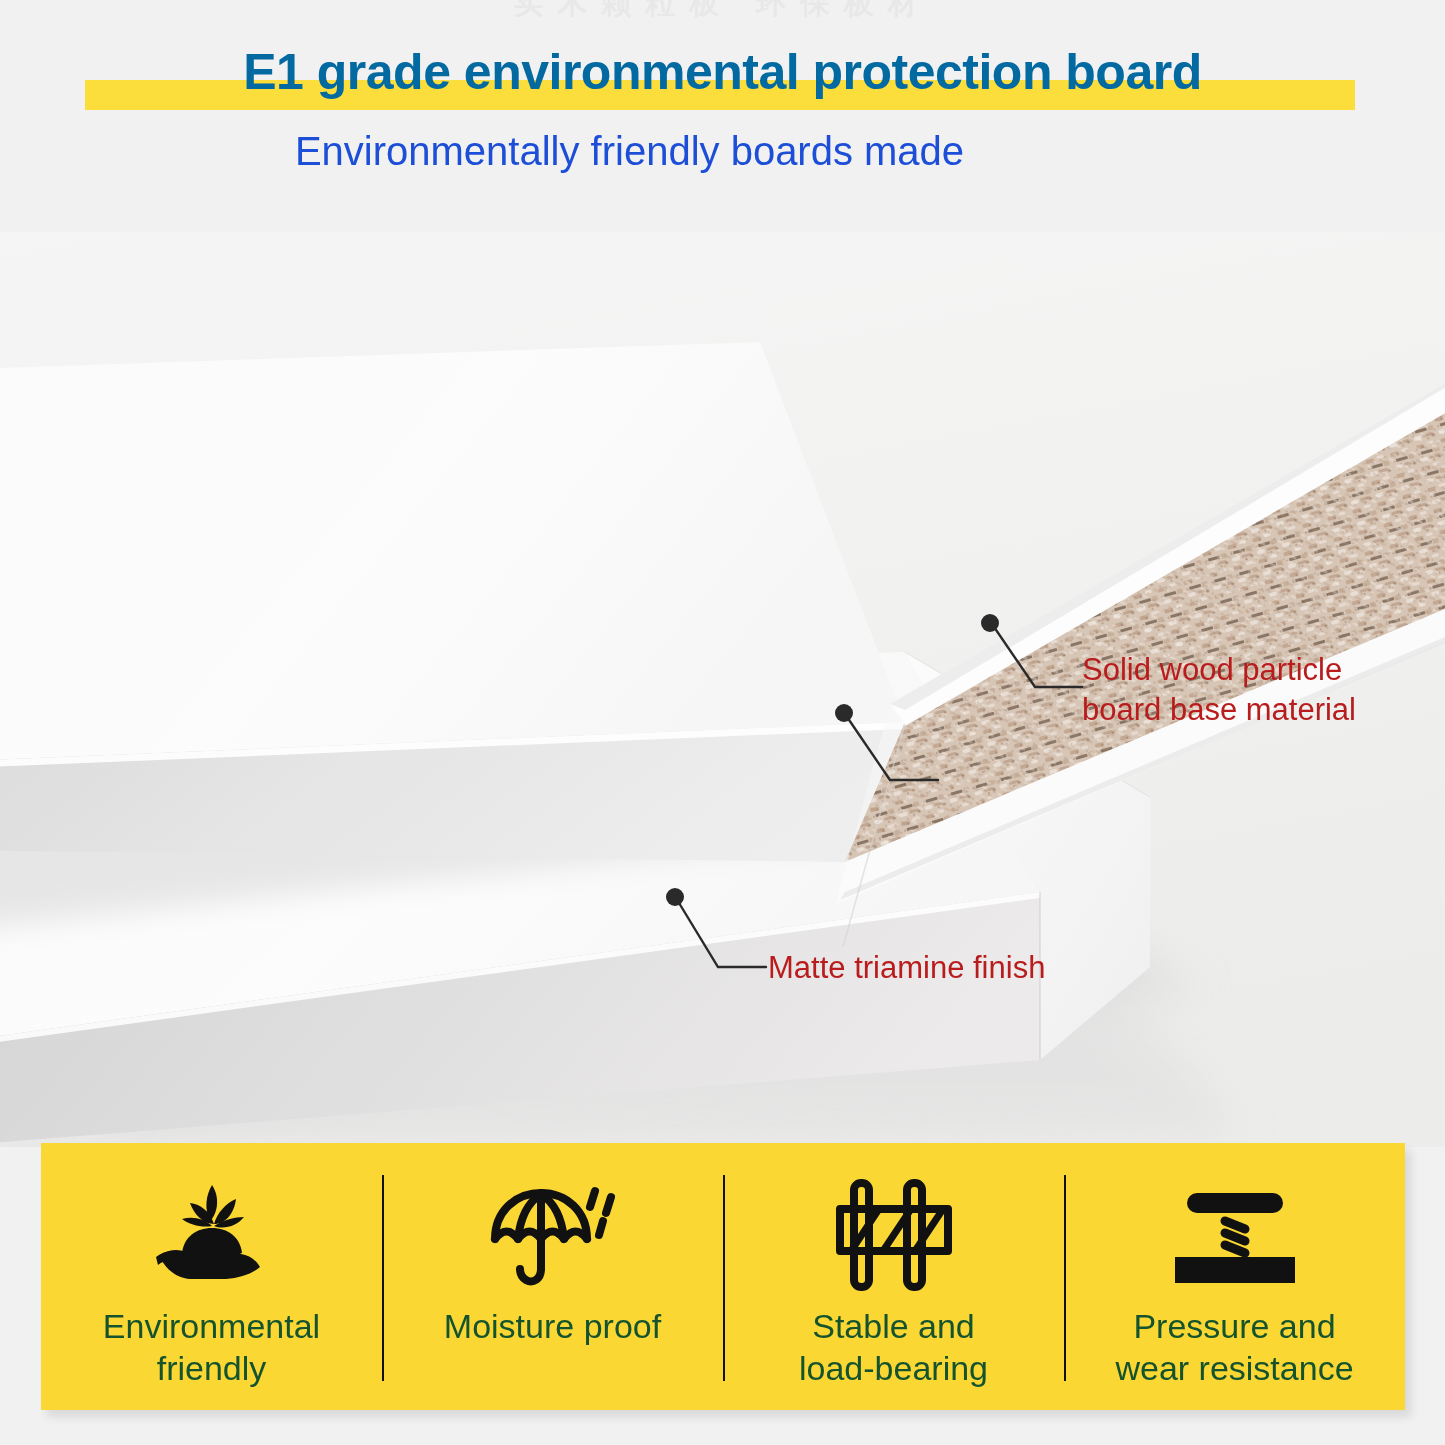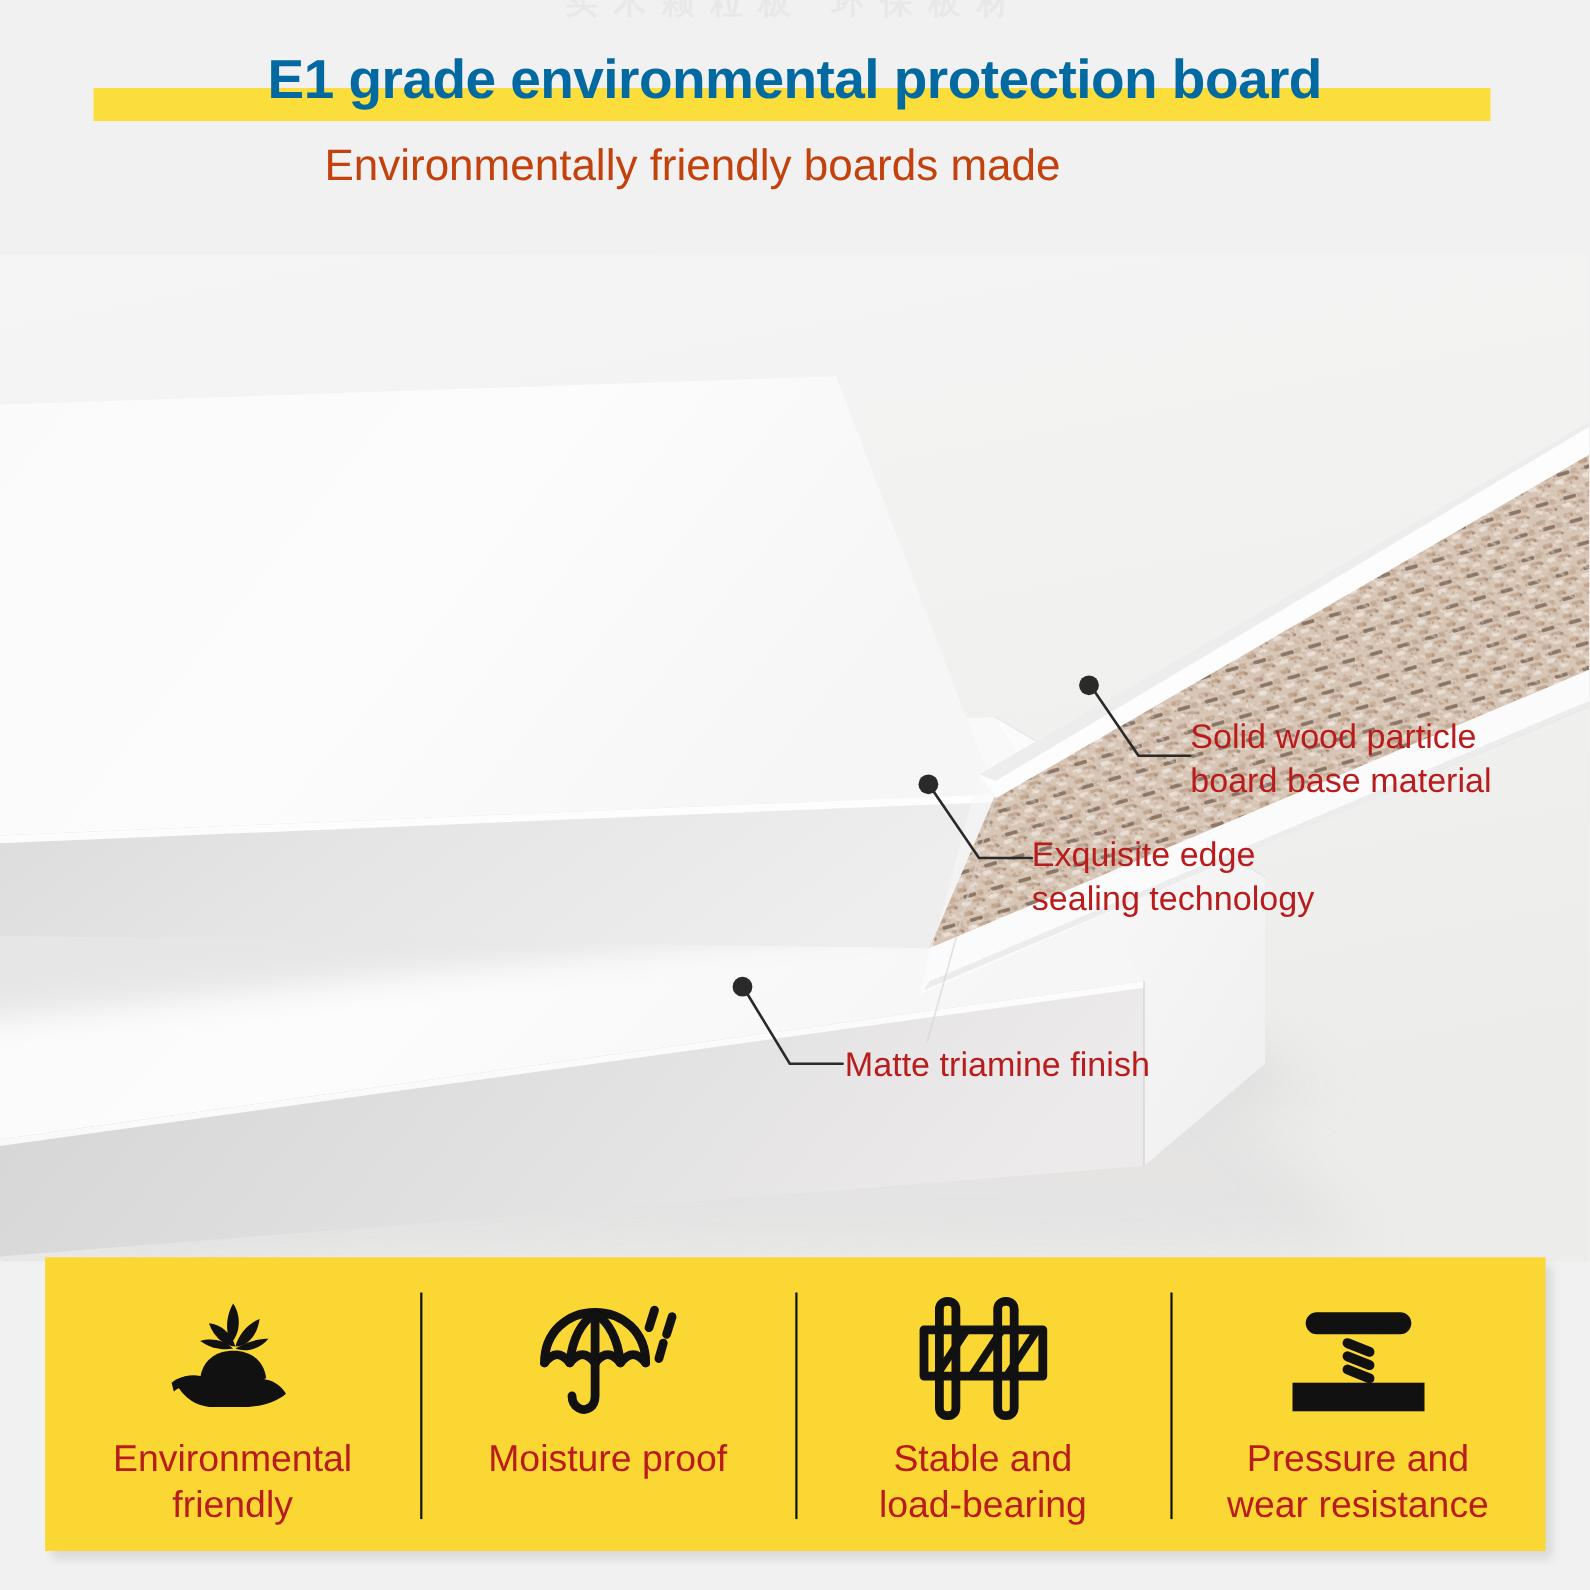--- a/index.html
+++ b/index.html
@@ -40,21 +40,21 @@
     position:absolute; left:0; top:0; width:1445px;
     text-align:center;
     font-size:50px; font-weight:700; color:#0369a1;
     letter-spacing:-0.5px;
     line-height:72px;
     white-space:nowrap;
   }
   .subtitle {
     position:absolute; left:0; top:125px; width:1259px;
     text-align:center;
-    font-size:40px; color:#c2410c; font-weight:400;
+    font-size:40px; color:#1d4ed8; font-weight:400;
     line-height:52px;
   }
   .subtitle span { display:block; }
 
   
   .scene {
     position:absolute; left:0; top:232px; width:1445px; height:915px;
     background:linear-gradient(180deg,#f4f4f4 0%,#f3f3f3 40%,#f0f0ef 100%);
     overflow:hidden;
   }
@@ -93,21 +93,21 @@
     background:#111;
   }
   .feature-icon {
     height:116px;
     display:flex; align-items:center; justify-content:center;
   }
   .feature-icon svg { display:block; }
   .feature-label {
     margin-top:12px;
     text-align:center;
-    font-size:34px; line-height:42px; color:#b91c1c;
+    font-size:34px; line-height:42px; color:#14532d;
     white-space:pre-line;
   }
 </style>
 </head>
 <body>
 
 <div id="page">
 
   <div class="top-ghost">实木颗粒板 环保板材</div>
 
@@ -252,24 +252,20 @@
         <circle cx="675" cy="665" r="9"></circle>
       </g>
     </svg>
 
   </div>
 
   <div class="callout" id="co-particle">
     <span>Solid wood particle</span>
     <span>board base material</span>
   </div>
-  <div class="callout" id="co-edge">
-    <span>Exquisite edge</span>
-    <span>sealing technology</span>
-  </div>
   <div class="callout" id="co-matte">
     <span>Matte triamine finish</span>
   </div>
 
   <div class="feature-bar">
 
     <div class="feature">
       <div class="feature-icon">
         <svg width="132" height="112" viewBox="0 0 132 112" xmlns="http://www.w3.org/2000/svg">
           <g fill="#111">

